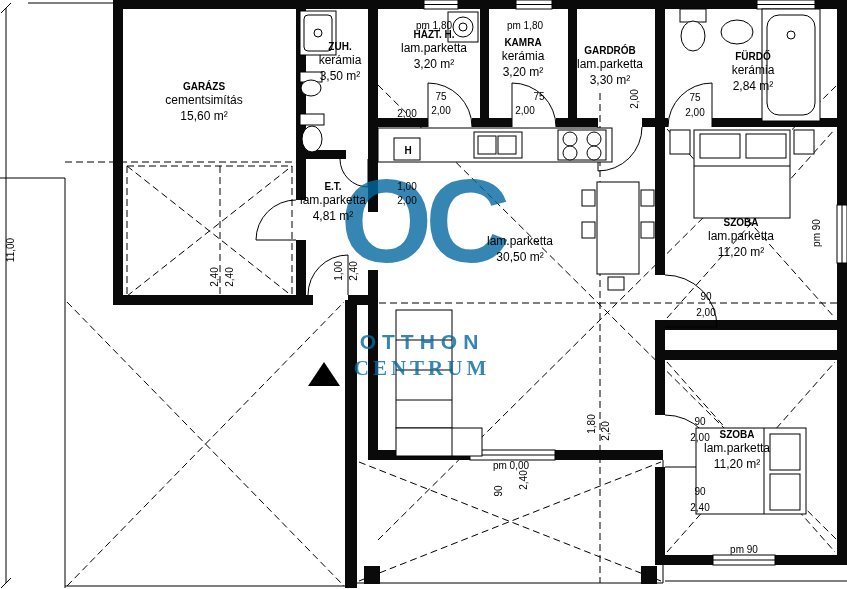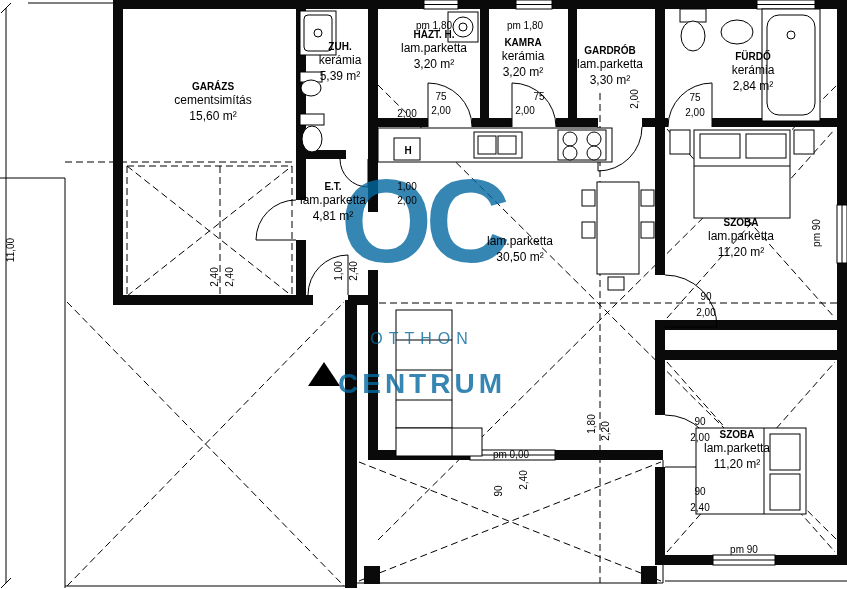--- a/index.html
+++ b/index.html
@@ -3,22 +3,22 @@
 <meta charset="utf-8">
 <style>
   html,body{margin:0;padding:0;background:#fff;}
   .plan{
     position:relative;width:847px;height:589px;background:#fff;overflow:hidden;
     font-family:"Liberation Sans",sans-serif;color:#000;
   }
   .plan svg{position:absolute;left:0;top:0;z-index:1;}
   .watermark{position:absolute;z-index:2;color:#0369a1;opacity:.8;text-align:right;pointer-events:none;}
   .wm-oc{left:422px;top:162px;transform:translate(-50%,0);font-size:118px;font-weight:bold;letter-spacing:-7px;line-height:1;}
-  .wm-line1{left:422px;top:330px;transform:translate(-50%,0);font-size:16px;font-weight:normal;letter-spacing:6px;}
-  .wm-line2{left:422px;top:368px;transform:translate(-50%,0);font-size:28px;font-weight:bold;letter-spacing:4px;}
+  .wm-line1{left:422px;top:330px;transform:translate(-50%,0);font-size:21px;font-weight:bold;letter-spacing:6px;}
+  .wm-line2{left:422px;top:356px;transform:translate(-50%,0);font-size:21px;font-weight:bold;letter-spacing:4px;font-family:Liberation Serif, serif;}
   .room{position:absolute;z-index:3;text-align:center;transform:translate(-50%,0);line-height:1.3;white-space:nowrap;}
   .room .name{display:block;font-size:10px;font-weight:bold;}
   .room .sub{display:block;font-size:12px;}
   .dim{position:absolute;z-index:3;font-size:10px;white-space:nowrap;transform:translate(-50%,-50%);}
   .dim.v{transform:translate(-50%,-50%) rotate(-90deg);}
   .dim.b{font-weight:bold;}
 </style>
 </head>
 <body>
 
@@ -254,29 +254,29 @@
 
     <g>
       <polygon points="308,386 340,386 324,362" fill="#000"></polygon>
     </g>
   </svg>
 
   <div class="watermark wm-oc">OC</div>
   <div class="watermark wm-line1">OTTHON</div>
   <div class="watermark wm-line2">CENTRUM</div>
 
-  <div class="room" style="left:213px;top:80px">
+  <div class="room" style="left:204px;top:80px">
     <span class="name">GARÁZS</span>
     <span class="sub">cementsimítás</span>
     <span class="sub">15,60 m²</span>
   </div>
   <div class="room" style="left:340px;top:40px">
     <span class="name">ZUH.</span>
     <span class="sub">kerámia</span>
-    <span class="sub">5,39 m²</span>
+    <span class="sub">3,50 m²</span>
   </div>
   <div class="room" style="left:434px;top:28px">
     <span class="name">HÁZT. H.</span>
     <span class="sub">lam.parketta</span>
     <span class="sub">3,20 m²</span>
   </div>
   <div class="room" style="left:523px;top:36px">
     <span class="name">KAMRA</span>
     <span class="sub">kerámia</span>
     <span class="sub">3,20 m²</span>
@@ -331,18 +331,18 @@
   <span class="dim" style="left:706px;top:296px">90</span>
   <span class="dim" style="left:706px;top:312px">2,00</span>
   <span class="dim v" style="left:816px;top:233px">pm 90</span>
   <span class="dim v" style="left:591px;top:424px">1,80</span>
   <span class="dim v" style="left:605px;top:431px">2,20</span>
   <span class="dim" style="left:700px;top:421px">90</span>
   <span class="dim" style="left:700px;top:437px">2,00</span>
   <span class="dim" style="left:700px;top:491px">90</span>
   <span class="dim" style="left:700px;top:507px">2,40</span>
   <span class="dim" style="left:744px;top:549px">pm 90</span>
-  <span class="dim" style="left:511px;top:454px">pm 0,00</span>
+  <span class="dim" style="left:511px;top:465px">pm 0,00</span>
   <span class="dim v" style="left:498px;top:491px">90</span>
   <span class="dim v" style="left:523px;top:480px">2,40</span>
   <span class="dim b" style="left:408px;top:150px">H</span>
 
 </div>
 
 </body></html>

